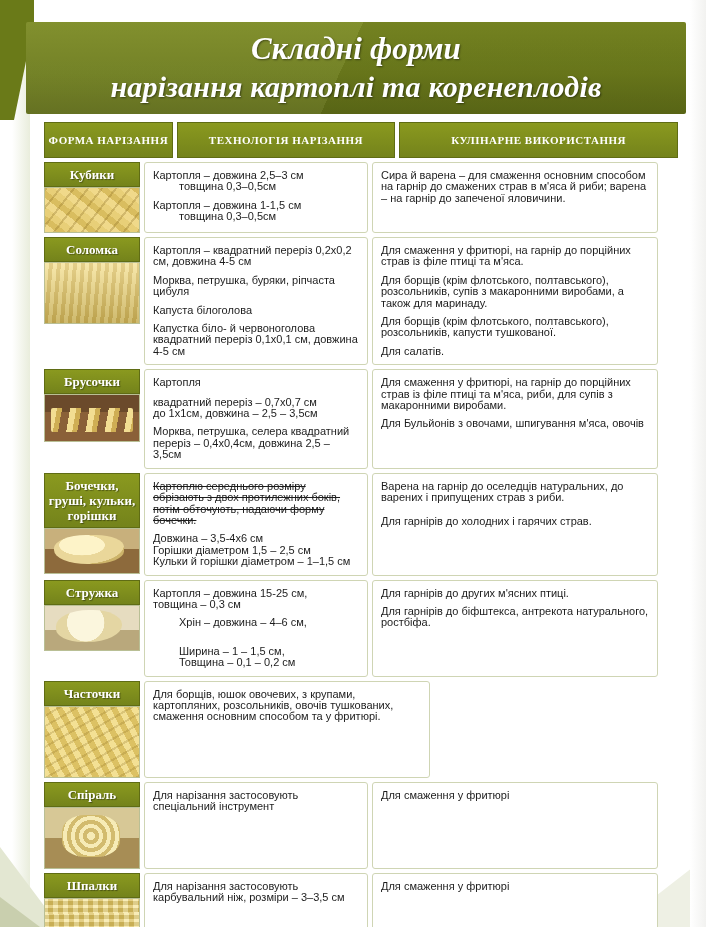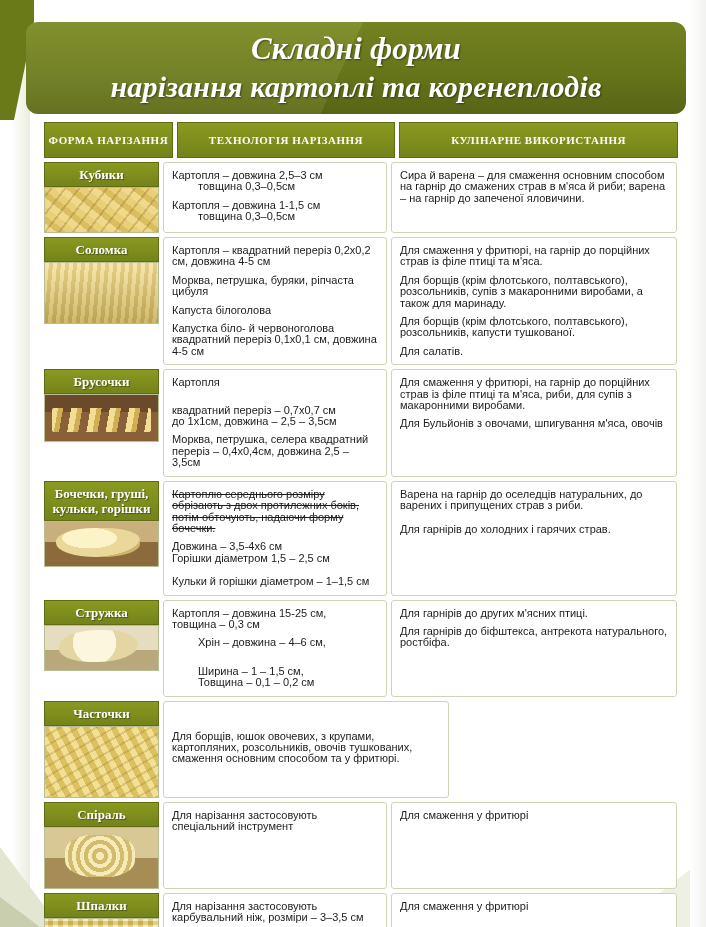--- a/index.html
+++ b/index.html
@@ -61,21 +61,21 @@
     width: 16px; height: 927px;
     background: linear-gradient(to left, #f2f2f0 0%, #ffffff 100%);
   }
 
   
   .header {
     position: absolute;
     left: 26px; top: 22px;
     width: 660px; height: 92px;
     background: linear-gradient(to bottom, #7b8a23 0%, #6d7c1c 55%, #5d6a16 100%);
-    border-radius: 12px;
+    border-radius: 2px;
     overflow: hidden;
   }
   .header .hdr-accent {
     position: absolute;
     left: 0; top: 0;
     width: 100%; height: 100%;
     background:
       linear-gradient(115deg, rgba(255,255,255,0.05) 0 48%, rgba(0,0,0,0.06) 48% 100%);
   }
   .header h1 {
@@ -124,21 +124,21 @@
   .th.c1 { width: 132px; }
   .th.c2 { width: 224px; }
   .th.c3 { width: 286px; }
 
   .row {
     display: flex;
     gap: 4px;
     margin-top: 4px;
   }
   .cell-label {
-    width: 115px;
+    width: 96px;
     position: relative;
     box-sizing: border-box;
   }
   .label-badge {
     position: relative;
     z-index: 3;
     width: 100%;
     background: linear-gradient(to bottom,#8a991f 0%, #74831b 100%);
     border: 1px solid #5f6c14;
     box-sizing: border-box;
@@ -322,42 +322,42 @@
     </div>
 
     <div class="row">
       <div class="cell-label">
         <div class="label-badge">Брусочки</div>
         <div class="photo" style="height:48px">
             <div class="tex tex-brusochki"></div>
           </div>
       </div>
       <div class="cell-text c2">
-        <p style="margin-bottom:16px">Картопля</p>
+        <p style="margin-bottom:8px">Картопля</p>
         <p style="margin-bottom:0">квадратний переріз – 0,7х0,7 см</p>
         <p>до 1х1см, довжина – 2,5 – 3,5см</p>
         <p>Морква, петрушка, селера квадратний переріз – 0,4х0,4см, довжина 2,5 – 3,5см</p>
       </div>
       <div class="cell-text c3">
         <p>Для смаження у фритюрі, на гарнір до порційних страв із філе птиці та м'яса, риби, для супів з макаронними виробами.</p>
         <p>Для Бульйонів з овочами, шпигування м'яса, овочів</p>
       </div>
     </div>
 
     <div class="row">
       <div class="cell-label">
         <div class="label-badge">Бочечки, груші, кульки, горішки</div>
         <div class="photo" style="height:46px">
             <div class="tex tex-bochechki"></div>
           </div>
       </div>
       <div class="cell-text c2">
         <p><span class="strike">Картоплю середнього розміру обрізають з двох протилежних боків, потім обточують, надаючи форму бочечки.</span></p>
         <p style="margin-bottom:0">Довжина – 3,5-4х6 см</p>
-        <p style="margin-bottom:12px">Горішки діаметром 1,5 – 2,5 см</p>
+        <p style="margin-bottom:0">Горішки діаметром 1,5 – 2,5 см</p>
         <p>Кульки й горішки діаметром – 1–1,5 см</p>
       </div>
       <div class="cell-text c3">
         <p style="margin-bottom:12px">Варена на гарнір до оселедців натуральних, до варених і припущених страв з риби.</p>
         <p>Для гарнірів до холодних і гарячих страв.</p>
       </div>
     </div>
 
     <div class="row">
       <div class="cell-label">
@@ -380,21 +380,21 @@
     </div>
 
     <div class="row">
       <div class="cell-label">
         <div class="label-badge">Часточки</div>
         <div class="photo" style="height:72px">
             <div class="tex tex-chastochki"></div>
           </div>
       </div>
       <div class="cell-text c3">
-        <p style="margin-top:22px">Для борщів, юшок овочевих, з крупами, картопляних, розсольників, овочів тушкованих, смаження основним способом та у фритюрі.</p>
+        <p style="">Для борщів, юшок овочевих, з крупами, картопляних, розсольників, овочів тушкованих, смаження основним способом та у фритюрі.</p>
       </div>
     </div>
 
     <div class="row">
       <div class="cell-label">
         <div class="label-badge">Спіраль</div>
         <div class="photo" style="height:62px">
             <div class="tex tex-spiral"></div>
           </div>
       </div>

